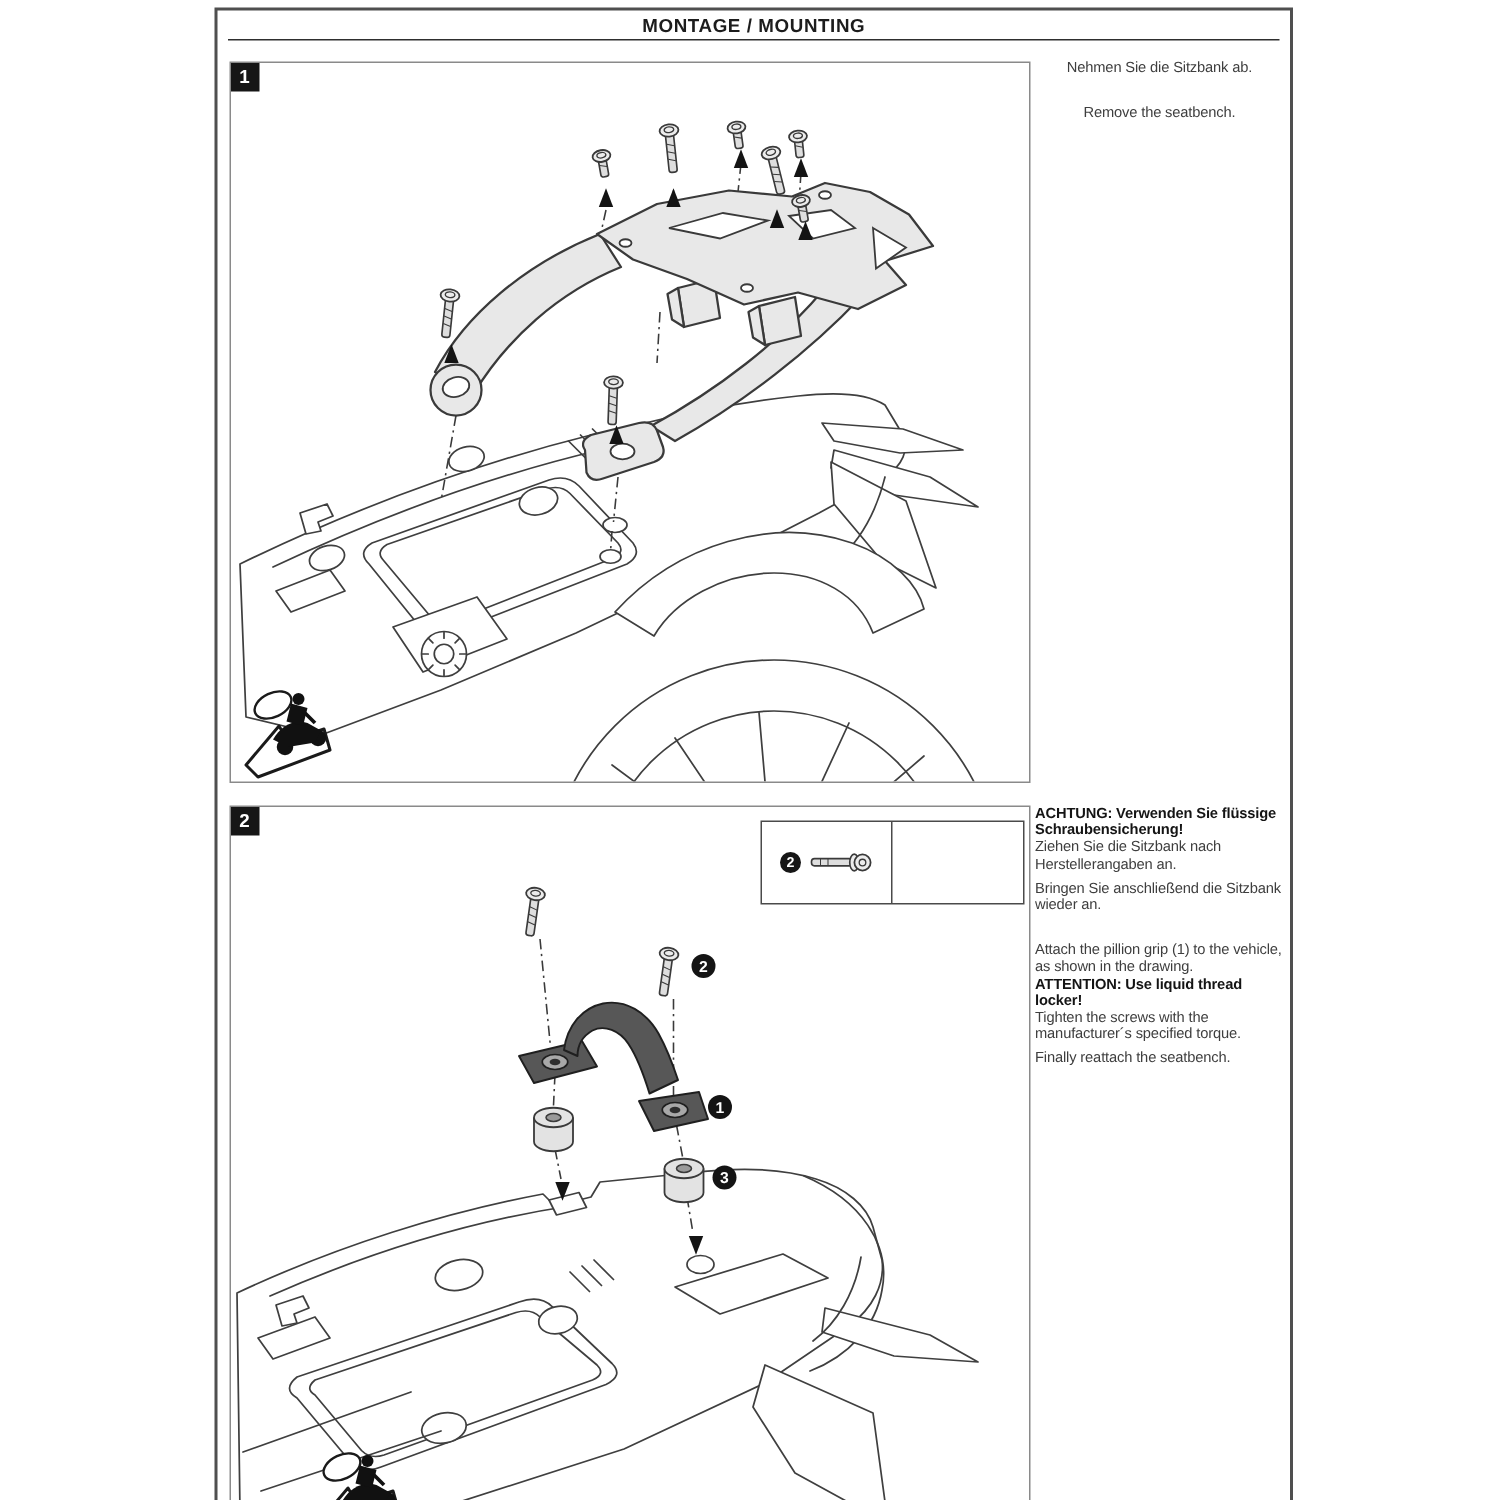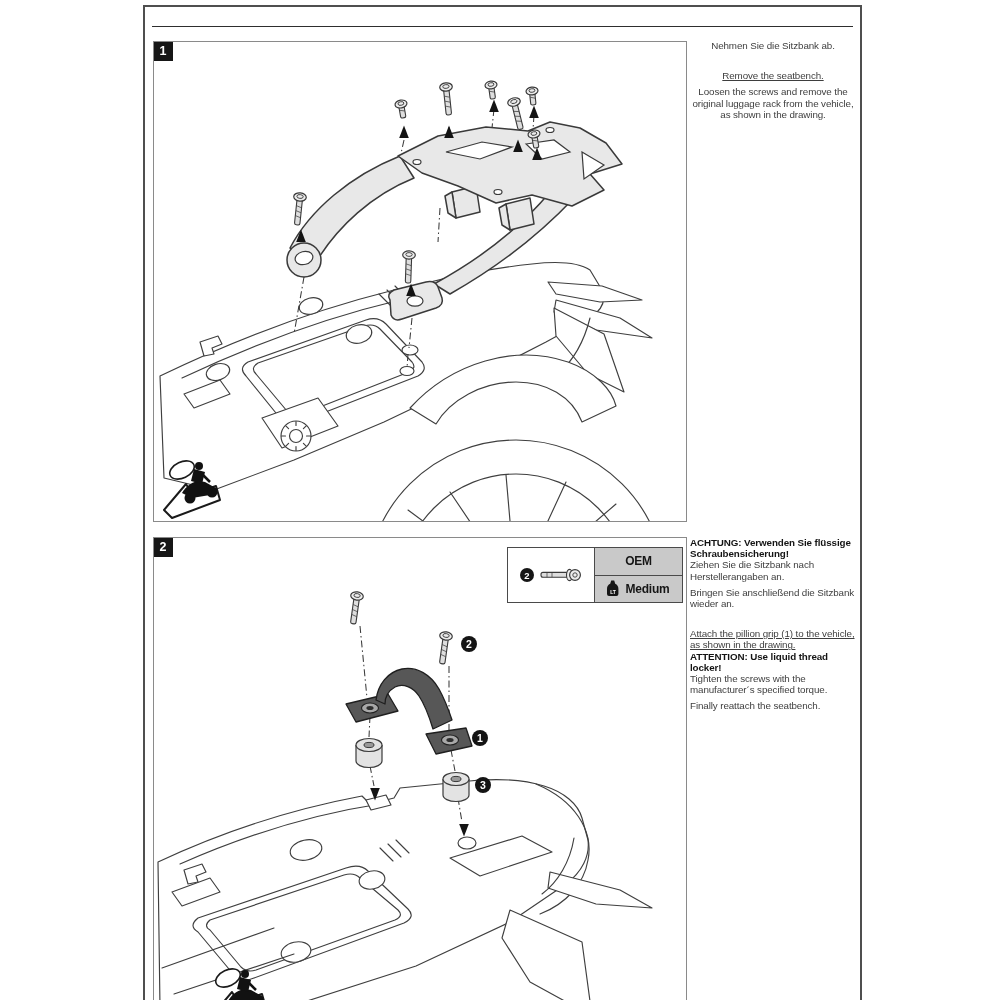--- a/index.html
+++ b/index.html
@@ -16,21 +16,21 @@
   .panel2{top:530px;height:530px;}
   .panel-badge{position:absolute;left:-1px;top:-1px;width:20px;height:20px;background:#161616;
         color:#fff;font-size:12.5px;font-weight:bold;display:flex;align-items:center;
         justify-content:center;z-index:5;}
   .txt{position:absolute;left:545px;width:166px;color:#3e3e3e;font-size:9.8px;
         line-height:11.2px;letter-spacing:-.1px;}
   .txt1{top:33px;text-align:center;}
   .txt2{top:530px;}
   .txt p{margin:0;}
   .gap-sm{margin-top:5px !important;}
-  .gap-lg{margin-top:19px !important;text-decoration:underline;}
+  .gap-lg{margin-top:19px !important;}
   .bold{font-weight:bold;color:#141414;}
   
   .legend{position:absolute;left:353px;top:9px;width:176px;height:56px;
         border:1.5px solid #4a4a4a;box-sizing:border-box;display:flex;background:#fff;z-index:4;}
   .legend-left{width:86px;display:flex;align-items:center;justify-content:center;gap:4px;
         border-right:1.5px solid #4a4a4a;background:#fff;}
   .legend-right{flex:1;display:flex;flex-direction:column;}
   .legend-row{flex:1;background:#c9c9c9;display:flex;align-items:center;justify-content:center;
         gap:6px;font-weight:bold;font-size:12px;color:#161616;letter-spacing:-.2px;}
   .legend-row + .legend-row{border-top:1.5px solid #4a4a4a;}
@@ -47,20 +47,21 @@
   .scrB{fill:#dedede;stroke:#3a3a3a;stroke-width:1.1;}
   .scrH{fill:#ececec;stroke:#3a3a3a;stroke-width:1.2;}
   .hdl{fill:#575757;stroke:#1f1f1f;stroke-width:1.3;stroke-linejoin:round;}
   .spc{fill:#e3e3e3;stroke:#3a3a3a;stroke-width:1.2;}
   .co-txt{fill:#fff;font-size:10.5px;font-weight:bold;font-family:"Liberation Sans",sans-serif;}
 </style>
 </head>
 <body>
 
 <div class="page">
+  <div class="page-title">MONTAGE / MOUNTING</div>
   <div class="title-rule"></div>
 
   <div class="panel panel1">
     <div class="panel-badge">1</div>
     <svg width="532" height="479" viewBox="0 0 532 479">
       <defs>
         <g id="sL">
           <rect class="scrB" x="-2.7" y="1" width="5.4" height="27" rx="1.8"></rect>
           <line x1="-2.5" y1="9" x2="2.5" y2="10.5" stroke="#3a3a3a" stroke-width=".7"></line>
           <line x1="-2.5" y1="14" x2="2.5" y2="15.5" stroke="#3a3a3a" stroke-width=".7"></line>
@@ -165,49 +166,36 @@
         <use href="#arw" transform="translate(257,248)"></use>
       </g>
 
       <use href="#moto" transform="translate(8,404)"></use>
     </svg>
   </div>
 
   <div class="txt txt1">
     <p>Nehmen Sie die Sitzbank ab.</p>
     <p class="gap-lg">Remove the seatbench.</p>
-    <p class="gap-sm">Loosen the screws and remove the original luggage rack from the vehicle, as shown in the drawing.</p>
   </div>
 
   <div class="panel panel2">
     <div class="panel-badge">2</div>
 
     <div class="legend">
       <div class="legend-left">
         <div class="callout-chip">2</div>
         <svg width="44" height="14" viewBox="0 0 44 14">
           <rect x="3" y="4.4" width="27" height="4.8" rx="2" fill="#dedede" stroke="#3a3a3a" stroke-width="1.1"></rect>
           <line x1="9" y1="4.4" x2="9" y2="9.2" stroke="#3a3a3a" stroke-width=".7"></line>
           <line x1="14" y1="4.4" x2="14" y2="9.2" stroke="#3a3a3a" stroke-width=".7"></line>
           <ellipse cx="31.5" cy="7" rx="3" ry="5.6" fill="#ececec" stroke="#3a3a3a" stroke-width="1.1"></ellipse>
           <circle cx="37" cy="7" r="5.4" fill="#ececec" stroke="#3a3a3a" stroke-width="1.2"></circle>
           <circle cx="37" cy="7" r="2.2" fill="none" stroke="#3a3a3a" stroke-width=".9"></circle>
         </svg>
-      </div>
-      <div class="legend-right">
-        <div class="legend-row">
-          <span>OEM</span>
-        </div>
-        <div class="legend-row">
-          <svg width="12" height="17" viewBox="0 0 12 17">
-            <path d="M4.2,0.5 h3 l1,3.2 c2,1 3.2,2.6 3.2,5 v5.3 a2,2 0 0 1 -2,2 H2 a2,2 0 0 1 -2,-2 V8.7 c0,-2.4 1.2,-4 3.2,-5 Z" fill="#161616"></path>
-            <text x="6" y="14" text-anchor="middle" fill="#fff" font-size="5" font-weight="bold" font-family="Liberation Sans,sans-serif">LT</text>
-          </svg>
-          <span>Medium</span>
-        </div>
       </div>
     </div>
 
     <svg width="532" height="530" viewBox="0 0 532 530">
 
       <g>
         <path class="wht" d="M4,324 C72,292 144,270 208,258 L216,266 L240,260 L246,250 L306,244 C338,240 368,241 390,248 C410,254 424,266 428,280 L434,302 C436,318 428,334 412,346 L356,384 L262,428 L150,464 L40,478 L6,470 Z"></path>
         <path class="ln" d="M26,326 C94,296 160,276 226,266"></path>
         <path class="wht" d="M44,394 Q34,388 44,380 L192,330 Q206,325 214,333 L254,371 Q262,379 250,385 L100,440 Q88,445 80,437 Z"></path>
         <path class="ln" d="M56,392 Q49,388 56,382 L190,337 Q200,334 206,340 L244,372 Q250,378 241,382 L102,432 Q93,435 87,429 Z"></path>

